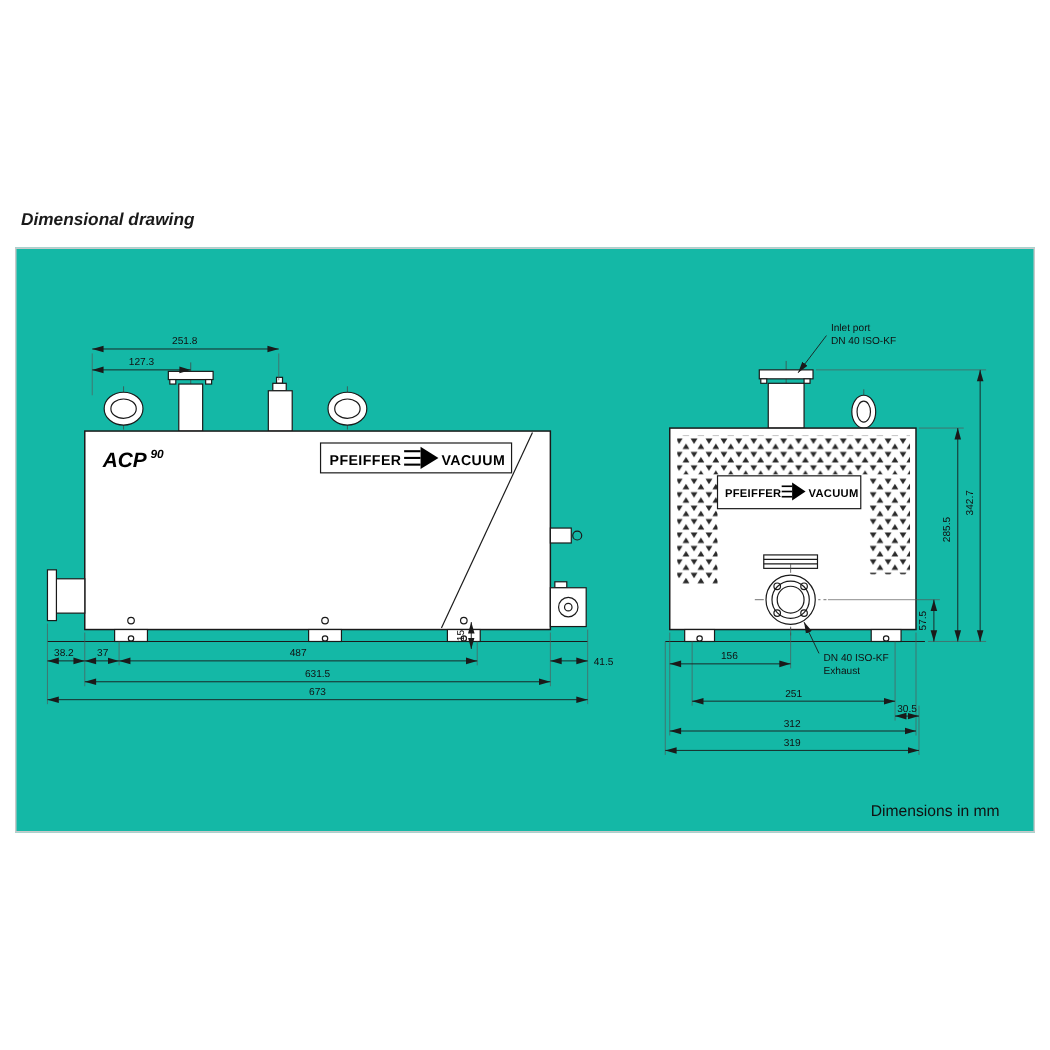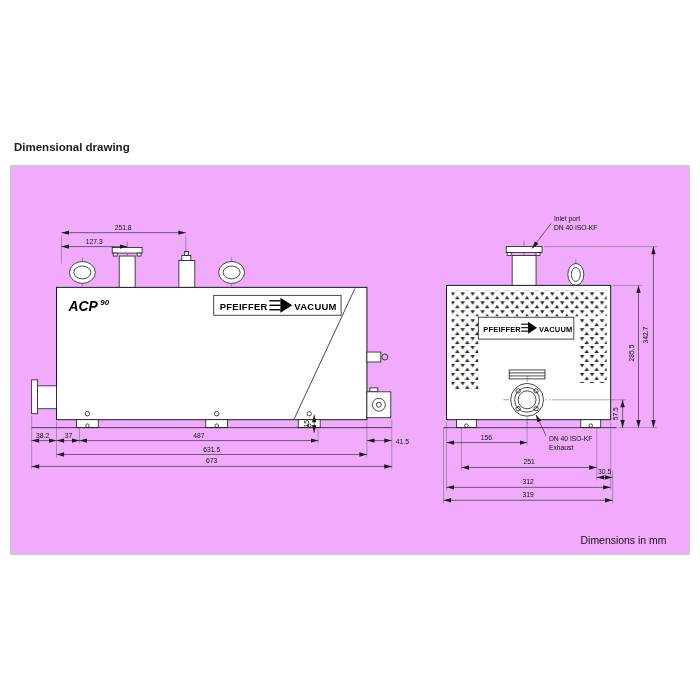--- a/index.html
+++ b/index.html
@@ -1,18 +1,18 @@
 <!DOCTYPE html>
 <html><head>
 <meta charset="utf-8">
 <style>
   html,body{margin:0;padding:0;background:#ffffff;}
   body{width:700px;height:700px;position:relative;font-family:"Liberation Sans",sans-serif;color:#111;}
-  .page-title{position:absolute;left:14px;top:141px;font-size:11.5px;font-weight:bold;color:#1a1a1a;}
-  .frame{position:absolute;left:10px;top:165px;width:678px;height:388px;border:1px solid #c9c9c9;background:#f0abfc;text-align:right;}
+  .page-title{position:absolute;left:14px;top:141px;font-size:11.5px;font-weight:bold;color:#1a1a1a;font-style:italic;}
+  .frame{position:absolute;left:10px;top:165px;width:678px;height:388px;border:1px solid #c9c9c9;background:#14b8a6;text-align:right;}
   svg{position:absolute;left:0;top:0;}
   
   .ol{fill:#ffffff;stroke:#1a1a1a;stroke-width:1;}
   .ol-t{fill:#ffffff;stroke:#1a1a1a;stroke-width:0.8;}
   .thin{fill:none;stroke:#1a1a1a;stroke-width:0.8;}
   .dln{stroke:#1a1a1a;stroke-width:0.6;fill:none;}
   .ext{stroke:#555555;stroke-width:0.45;fill:none;}
   .cl{stroke:#444444;stroke-width:0.5;stroke-dasharray:6 2 1.5 2;fill:none;}
   .dtx{font-family:"Liberation Sans",sans-serif;font-size:6.8px;fill:#111;}
   .atx{font-family:"Liberation Sans",sans-serif;font-size:6.8px;fill:#111;}

